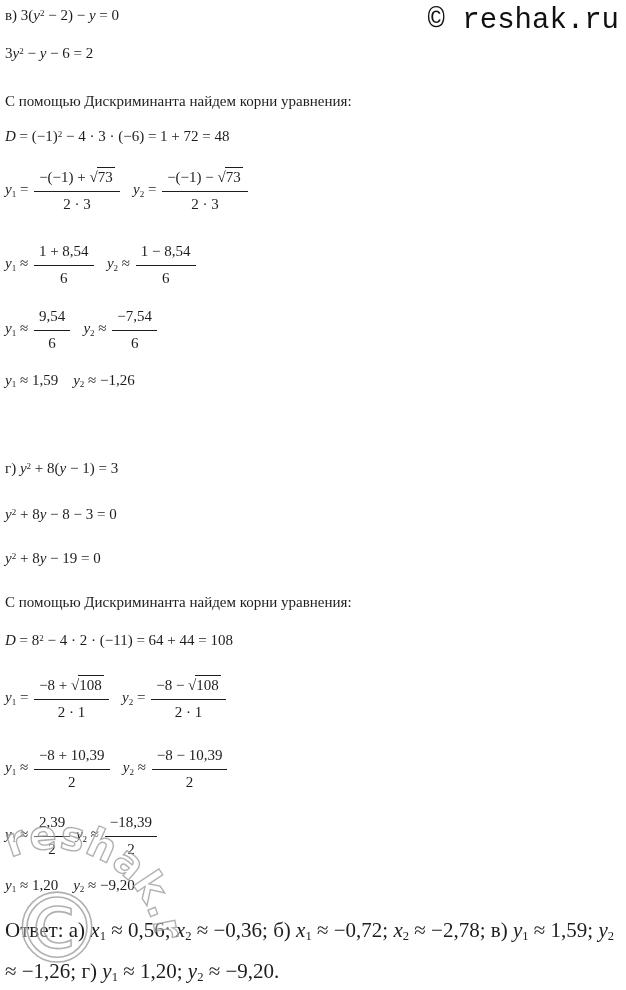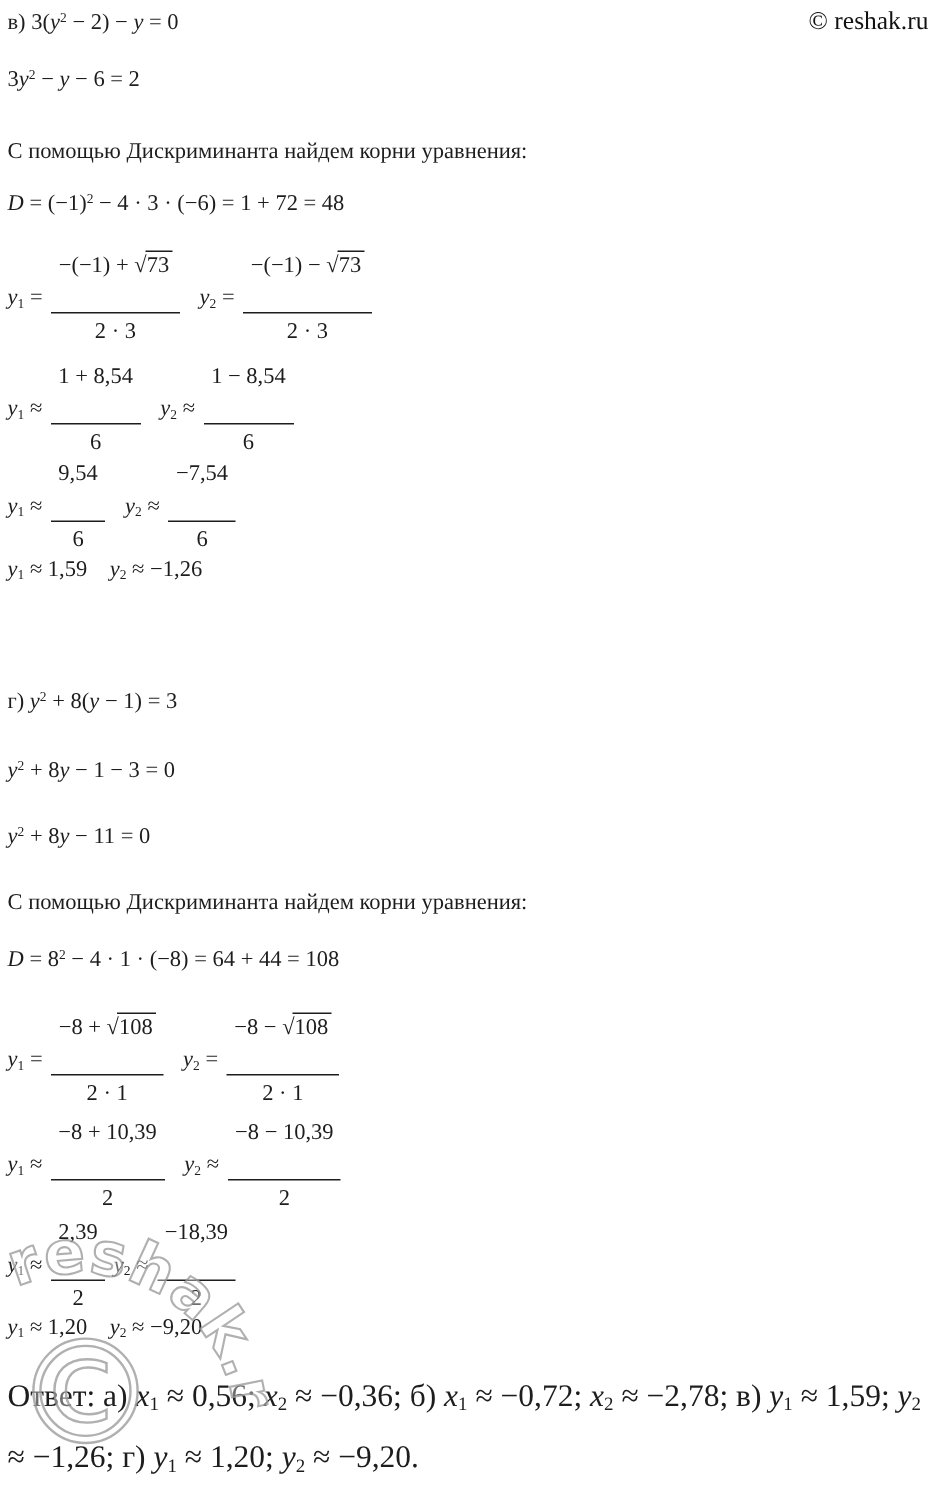--- a/index.html
+++ b/index.html
@@ -1,26 +1,26 @@
 <!DOCTYPE html>
 <html><head>
 <meta charset="utf-8">
 <style>
   html,body{margin:0;padding:0;background:#ffffff;}
   body{width:626px;height:990px;position:relative;overflow:hidden;
        font-family:"Liberation Serif",serif;color:#1d1d1d;}
   .page{position:absolute;inset:0;}
   .math-line{position:absolute;left:5px;right:4px;font-size:15px;line-height:1.3;
              white-space:pre-wrap;}
-  .brand{position:absolute;top:4px;right:7px;font-size:17px;color:#111;}
+  .brand{position:absolute;top:4px;right:7px;font-size:29px;color:#111;font-family:Liberation Mono, monospace;}
   .mvar{font-style:italic;}
   .msup{font-size:0.6em;vertical-align:0.5em;}
   .msub{font-size:0.6em;vertical-align:-0.25em;}
   .frac{display:inline-block;vertical-align:middle;text-align:center;margin:0 2px;}
-  .frac .num{display:block;padding:1px 5px 20px;border-bottom:1.5px solid #1d1d1d;}
+  .frac .num{display:block;padding:1px 5px 3px;border-bottom:1.5px solid #1d1d1d;}
   .frac .den{display:block;padding:3px 5px 1px;text-align:center;}
   .sqrt{white-space:nowrap;}
   .sqrt .radical{margin-right:-1px;}
   .sqrt .radicand{border-top:1.5px solid #1d1d1d;padding:1px 2px 0 1px;}
   .answer{position:absolute;left:5px;top:913px;width:617px;font-size:21px;
           line-height:35px;white-space:pre-wrap;}
   .watermark{position:absolute;left:-16px;top:816px;opacity:.8;pointer-events:none;}
   .wm-copy{font-family:"DejaVu Sans",sans-serif;font-size:96px;
            fill:#ffffff;fill-opacity:.45;stroke:#9d9d9d;stroke-width:1.6;
            text-anchor:middle;}
@@ -41,24 +41,24 @@
     <div class="math-line" style="top:92px"><span>С помощью Дискриминанта найдем корни уравнения:</span></div>
     <div class="math-line" style="top:127px"><span class="mvar">D</span><span> = (−1)</span><span class="msup">2</span><span> − 4 · 3 · (−6) = 1 + 72 = 48</span></div>
     <div class="math-line" style="top:167px"><span class="mvar">y</span><span class="msub">1</span><span> = </span><span class="frac"><span class="num"><span>−(−1) + </span><span class="sqrt"><span class="radical">√</span><span class="radicand">73</span></span></span><span class="den"><span>2 · 3</span></span></span><span>   </span><span class="mvar">y</span><span class="msub">2</span><span> = </span><span class="frac"><span class="num"><span>−(−1) − </span><span class="sqrt"><span class="radical">√</span><span class="radicand">73</span></span></span><span class="den"><span>2 · 3</span></span></span></div>
     <div class="math-line" style="top:241px"><span class="mvar">y</span><span class="msub">1</span><span> ≈ </span><span class="frac"><span class="num"><span>1 + 8,54</span></span><span class="den"><span>6</span></span></span><span>   </span><span class="mvar">y</span><span class="msub">2</span><span> ≈ </span><span class="frac"><span class="num"><span>1 − 8,54</span></span><span class="den"><span>6</span></span></span></div>
     <div class="math-line" style="top:306px"><span class="mvar">y</span><span class="msub">1</span><span> ≈ </span><span class="frac"><span class="num"><span>9,54</span></span><span class="den"><span>6</span></span></span><span>   </span><span class="mvar">y</span><span class="msub">2</span><span> ≈ </span><span class="frac"><span class="num"><span>−7,54</span></span><span class="den"><span>6</span></span></span></div>
     <div class="math-line" style="top:371px"><span class="mvar">y</span><span class="msub">1</span><span> ≈ 1,59    </span><span class="mvar">y</span><span class="msub">2</span><span> ≈ −1,26</span></div>
   </section>
 
   <section>
     <div class="math-line" style="top:459px"><span>г) </span><span class="mvar">y</span><span class="msup">2</span><span> + 8(</span><span class="mvar">y</span><span> − 1) = 3</span></div>
-    <div class="math-line" style="top:505px"><span class="mvar">y</span><span class="msup">2</span><span> + 8</span><span class="mvar">y</span><span> − 1 − 3 = 0</span></div>
-    <div class="math-line" style="top:549px"><span class="mvar">y</span><span class="msup">2</span><span> + 8</span><span class="mvar">y</span><span> − 11 = 0</span></div>
+    <div class="math-line" style="top:505px"><span class="mvar">y</span><span class="msup">2</span><span> + 8</span><span class="mvar">y</span><span> − 8 − 3 = 0</span></div>
+    <div class="math-line" style="top:549px"><span class="mvar">y</span><span class="msup">2</span><span> + 8</span><span class="mvar">y</span><span> − 19 = 0</span></div>
     <div class="math-line" style="top:593px"><span>С помощью Дискриминанта найдем корни уравнения:</span></div>
-    <div class="math-line" style="top:631px"><span class="mvar">D</span><span> = 8</span><span class="msup">2</span><span> − 4 · 1 · (−8) = 64 + 44 = 108</span></div>
+    <div class="math-line" style="top:631px"><span class="mvar">D</span><span> = 8</span><span class="msup">2</span><span> − 4 · 2 · (−11) = 64 + 44 = 108</span></div>
     <div class="math-line" style="top:675px"><span class="mvar">y</span><span class="msub">1</span><span> = </span><span class="frac"><span class="num"><span>−8 + </span><span class="sqrt"><span class="radical">√</span><span class="radicand">108</span></span></span><span class="den"><span>2 · 1</span></span></span><span>   </span><span class="mvar">y</span><span class="msub">2</span><span> = </span><span class="frac"><span class="num"><span>−8 − </span><span class="sqrt"><span class="radical">√</span><span class="radicand">108</span></span></span><span class="den"><span>2 · 1</span></span></span></div>
     <div class="math-line" style="top:745px"><span class="mvar">y</span><span class="msub">1</span><span> ≈ </span><span class="frac"><span class="num"><span>−8 + 10,39</span></span><span class="den"><span>2</span></span></span><span>   </span><span class="mvar">y</span><span class="msub">2</span><span> ≈ </span><span class="frac"><span class="num"><span>−8 − 10,39</span></span><span class="den"><span>2</span></span></span></div>
     <div class="math-line" style="top:812px"><span class="mvar">y</span><span class="msub">1</span><span> ≈ </span><span class="frac"><span class="num"><span>2,39</span></span><span class="den"><span>2</span></span></span><span> </span><span class="mvar">y</span><span class="msub">2</span><span> ≈ </span><span class="frac"><span class="num"><span>−18,39</span></span><span class="den"><span>2</span></span></span></div>
     <div class="math-line" style="top:876px"><span class="mvar">y</span><span class="msub">1</span><span> ≈ 1,20    </span><span class="mvar">y</span><span class="msub">2</span><span> ≈ −9,20</span></div>
   </section>
 
   <div class="answer"><span>Ответ: а) </span><span class="mvar">x</span><span class="msub">1</span><span> ≈ 0,56; </span><span class="mvar">x</span><span class="msub">2</span><span> ≈ −0,36; б) </span><span class="mvar">x</span><span class="msub">1</span><span> ≈ −0,72; </span><span class="mvar">x</span><span class="msub">2</span><span> ≈ −2,78; в) </span><span class="mvar">y</span><span class="msub">1</span><span> ≈ 1,59; </span><span class="mvar">y</span><span class="msub">2</span><span> ≈ −1,26; г) </span><span class="mvar">y</span><span class="msub">1</span><span> ≈ 1,20; </span><span class="mvar">y</span><span class="msub">2</span><span> ≈ −9,20.</span></div>
 
   <svg class="watermark" width="270" height="178" viewBox="0 0 270 178" aria-hidden="true">
     <defs>

